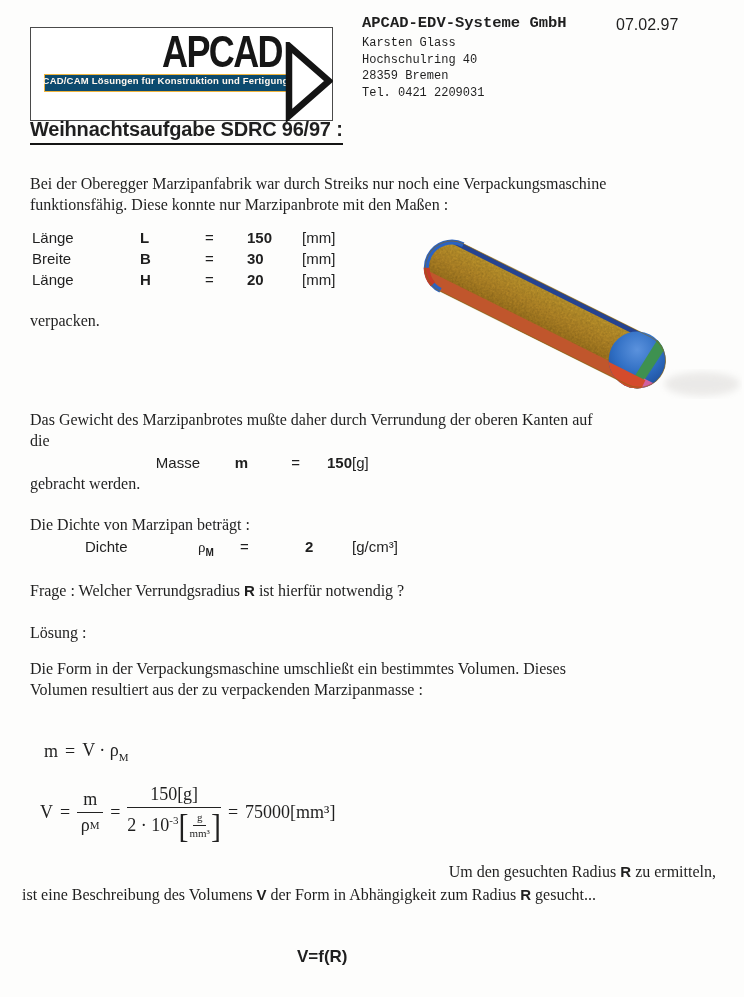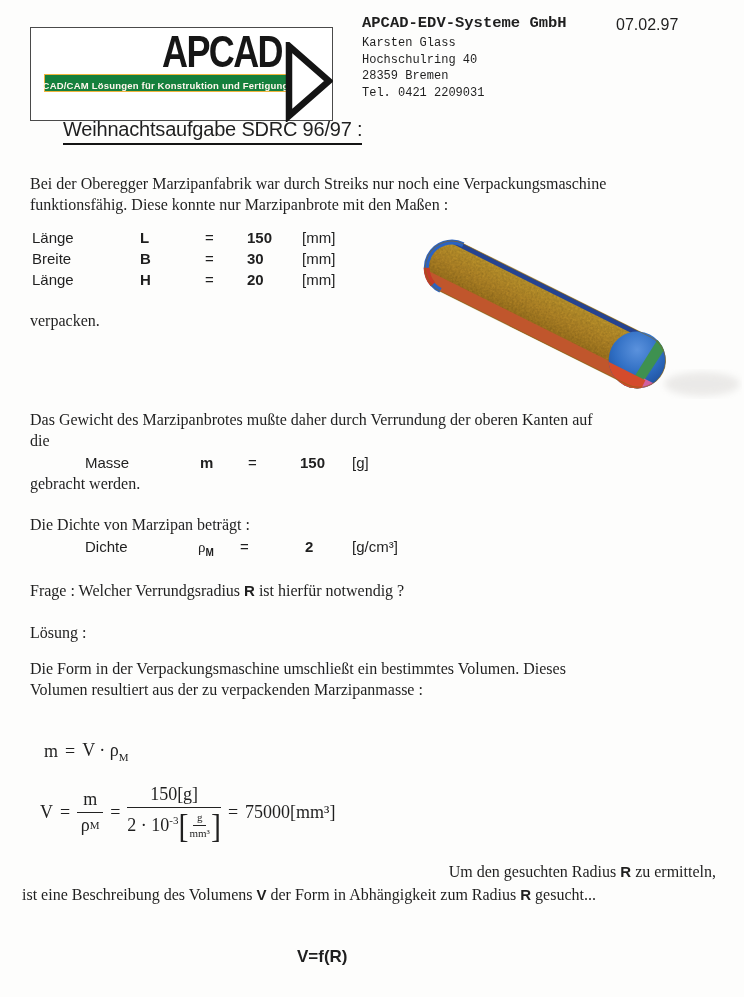--- a/index.html
+++ b/index.html
@@ -16,40 +16,40 @@
     background:#fff; border:1.5px solid #4a4a4a;
   }
   .apcad-text {
     position:absolute; right:50px; top:1px;
     font-family:"Liberation Sans","DejaVu Sans",sans-serif;
     font-weight:700; font-size:45px; letter-spacing:-2px; color:#161616;
     transform:scaleX(0.80); transform-origin:right top; line-height:1;
   }
   .banner {
     position:absolute; left:13px; top:46px; width:241px; height:16px;
-    background:#15803d; border:1px solid #f0b43c;
-    display:flex; align-items:flex-end; justify-content:center;
+    background:#0c4a6e; border:1px solid #f0b43c;
+    display:flex; align-items:flex-start; justify-content:center;
   }
   .banner span {
     font-family:"Liberation Sans","DejaVu Sans",sans-serif;
     font-size:9.5px; font-weight:700; color:#fff7ee; white-space:nowrap; letter-spacing:0.2px;
   }
   .tri { position:absolute; left:254px; top:14px; }
 
   .contact { position:absolute; left:362px; top:14px; font-family:Liberation Mono, monospace; }
   .contact .co { font-size:15.5px; font-weight:700; margin-bottom:3px; }
   .contact .ln { font-size:12px; line-height:16.5px; }
   .date { position:absolute; left:616px; top:16px; font-size:16px; font-family:"Liberation Sans","DejaVu Sans",sans-serif; }
 
   
   .title {
     position:absolute; left:30px; top:118px;
     font-family:"Liberation Sans","DejaVu Sans",sans-serif;
-    font-size:20px; font-weight:400; letter-spacing:-0.2px;
-    border-bottom:2.5px solid #141414; padding-bottom:2px;margin-left:33px;
+    font-size:20px; font-weight:700; letter-spacing:-0.2px;
+    border-bottom:2.5px solid #141414; padding-bottom:2px;
   }
 
   
   .para { position:absolute; font-size:16px; line-height:21px; white-space:pre-line; }
   .bsans { font-family:"Liberation Sans","DejaVu Sans",sans-serif; font-weight:700; font-size:15px; }
 
   
   .eqrow { position:absolute; display:flex; align-items:baseline;
     font-family:"Liberation Sans","DejaVu Sans",sans-serif; font-size:15px; line-height:21px; }
   .eqrow .c { display:inline-block; }
@@ -180,21 +180,21 @@
       <rect x="202" y="41" width="48" height="16" fill="#d44b2c" clip-path="url(#capClip)"></rect>
 
       <rect x="0" y="0" width="262" height="53" rx="26.5" fill="none" stroke="#8a6414" stroke-width="1" opacity="0.6"></rect>
     </g>
   </svg>
 
   <div class="para" style="left:30px; top:310px;">verpacken.</div>
 
   <div class="para" style="left:30px; top:409px; width:700px;">Das Gewicht des Marzipanbrotes mußte daher durch Verrundung der oberen Kanten auf
 die</div>
-  <div class="eqrow" style="left:85px; top:452px;">
+  <div class="eqrow" style="left:85px; top:452px;text-align:right;">
     <span class="c m-label">Masse</span>
     <span class="c m-sym">m</span>
     <span class="c m-eq">=</span>
     <span class="c m-val">150</span>
     <span class="c">[g]</span>
   </div>
   <div class="para" style="left:30px; top:473px;">gebracht werden.</div>
 
   <div class="para" style="left:30px; top:514px;">Die Dichte von Marzipan beträgt :</div>
   <div class="eqrow" style="left:85px; top:536px;">

